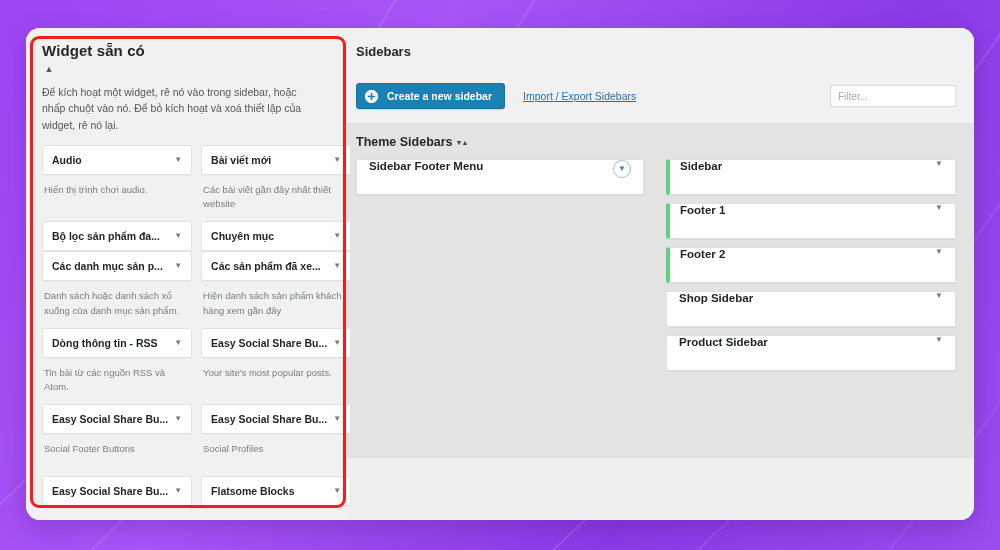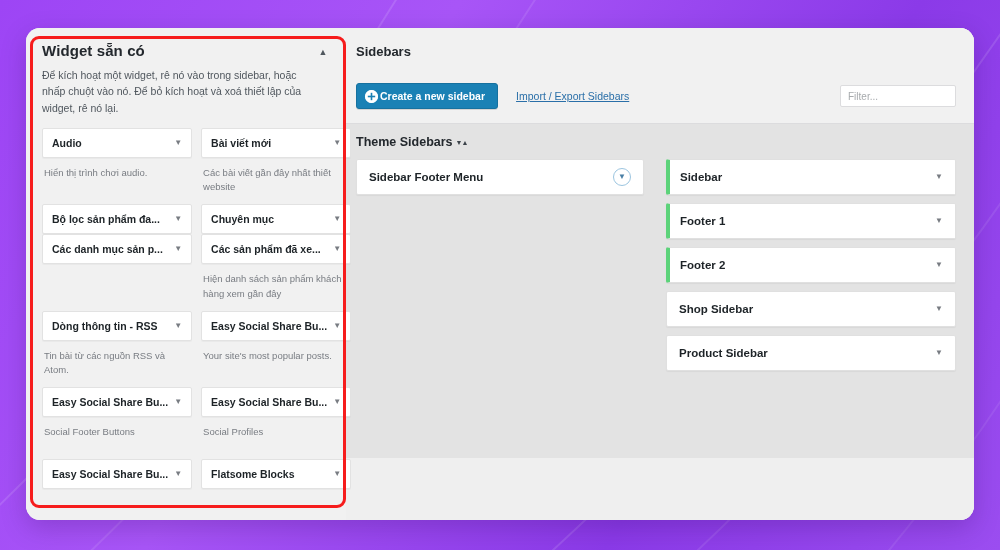--- a/index.html
+++ b/index.html
@@ -31,21 +31,21 @@
 
   
   .left-panel {
     width: 320px;
     background: #f1f1f1;
     padding: 14px 16px 0 16px;
     position: relative;
     flex: 0 0 320px;
   }
   .panel-head {
-    display:flex; align-items:flex-start; justify-content:space-between;
+    display:flex; align-items:flex-start; justify-content:space-between;flex-direction:column;
   }
   .panel-title {
     font-size: 15px; font-weight: 700; color: #23282d;
     letter-spacing: .1px;
   }
   .collapse-arrow {
     width: 14px; height: 14px; margin-top: 3px;
     display:flex; align-items:center; justify-content:center;
     color:#50575e; font-size:9px; line-height:1;
   }
@@ -110,42 +110,42 @@
   .sb-actions {
     display:flex; align-items:center;
   }
   .create-btn {
     background: #1a81b5;
     color: #fff;
     border: 1px solid #16719f;
     border-radius: 3px;
     height: 26px;
     padding: 0 12px 0 8px;
-    display:flex; align-items:center; gap:2px;
+    display:flex; align-items:center; gap:9px;
     font-size: 10.5px; font-weight: 600;
     cursor: pointer;
     box-shadow: 0 1px 0 rgba(0,0,0,.12);
   }
   .plus-icon {
     width:13px; height:13px; border-radius:50%;
     background:#fff; color:#1a81b5;
     display:flex; align-items:center; justify-content:center;
     font-size:12px; font-weight:700; line-height:1;
     flex:0 0 13px;
   }
   .plus-icon svg { display:block; }
   .import-link {
     margin-left: 18px;
     font-size: 10.5px; color: #2a6fa8;
     text-decoration: underline;
     cursor:pointer;
   }
   .filter-input {
     margin-left: auto;
-    width: 116px; height: 22px;
+    width: 126px; height: 22px;
     background:#fff;
     border:1px solid #dcdcde;
     border-radius:2px;
     font-size:10px; color:#8c8f94;
     padding: 0 7px;
     font-family: inherit;
   }
   .filter-input::placeholder { color:#a7aaad; }
 
   .sb-columns-head {
@@ -175,21 +175,21 @@
   }
   .sb-col { display:flex; flex-direction:column; gap:8px; }
   .sb-col.custom { flex: 0 0 310px; padding-right: 22px; }
   .sb-col.theme { flex: 1 1 auto; }
 
   .sidebar-row {
     background:#fff;
     border:1px solid #e0e0e0;
     border-radius:2px;
     height: 36px;
-    display:flex; align-items:center;
+    display:flex; 
     padding: 0 12px;
     justify-content:space-between;
     box-shadow: 0 1px 1px rgba(0,0,0,.05);
   }
   .sidebar-row.active-left { border-left: 4px solid #5cd37a; padding-left:10px; }
   .sidebar-row .sb-name {
     font-size: 11.5px; font-weight:700; color:#1d2327;
   }
   .sb-caret { color:#787c82; font-size:8px; line-height:1; }
   .sb-caret-circle {
@@ -248,20 +248,21 @@
         <div class="widget-box">
           <span class="widget-name">Chuyên mục</span>
           <span class="widget-caret">▼</span>
         </div>
       </div>
       <div class="widget-cell">
         <div class="widget-box">
           <span class="widget-name">Các danh mục sản p...</span>
           <span class="widget-caret">▼</span>
         </div>
+        <div class="widget-desc">Danh sách hoặc danh sách xổ xuống của danh mục sản phẩm.</div>
       </div>
       <div class="widget-cell">
         <div class="widget-box">
           <span class="widget-name">Các sản phẩm đã xe...</span>
           <span class="widget-caret">▼</span>
         </div>
         <div class="widget-desc">Hiện danh sách sản phẩm khách hàng xem gần đây</div>
       </div>
       <div class="widget-cell">
         <div class="widget-box">

